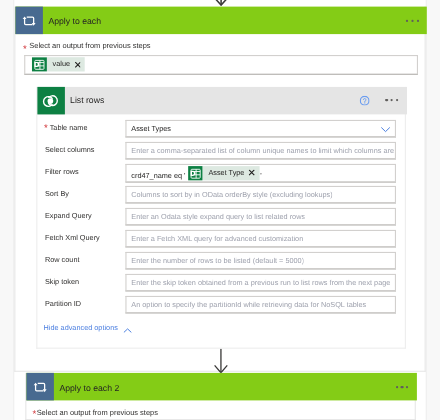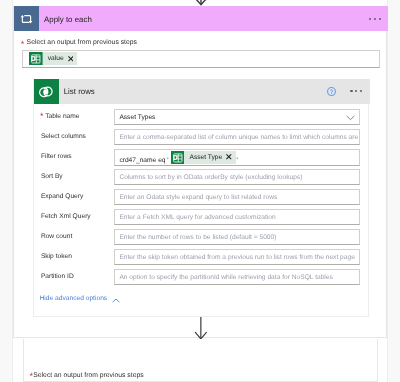--- a/index.html
+++ b/index.html
@@ -7,21 +7,21 @@
        font-family:"Liberation Sans",sans-serif;-webkit-font-smoothing:antialiased;text-rendering:geometricPrecision;}
   .canvas{position:absolute;left:0;top:0;width:400px;height:382px;background:#ffffff;}
   
   .gutter-l{position:absolute;left:0;top:0;width:12px;height:382px;background:#f8f8f8;}
   .gutter-r{position:absolute;left:388px;top:0;width:12px;height:382px;background:#f8f8f8;}
   .rule-l{position:absolute;left:12px;top:0;width:1px;height:382px;background:#ededed;}
   .rule-r{position:absolute;left:387px;top:0;width:1px;height:382px;background:#ededed;}
 
   
   .card{position:absolute;background:#fff;box-sizing:border-box;}
-  .card-head{position:absolute;left:0;top:0;display:flex;align-items:center;height:25px;background:#f0abfc;}
+  .card-head{position:absolute;left:0;top:0;display:flex;align-items:center;height:25px;background:#84cc16;}
   .icon-box{width:25px;height:25px;flex:0 0 25px;display:flex;align-items:center;justify-content:center;background:#486a90;}
   .card-title{font-size:7.9px;color:#252423;padding-left:5px;white-space:nowrap;position:relative;top:0.6px;}
   .dots{position:absolute;display:flex;align-items:center;gap:2.55px;}
   .dot{width:2.1px;height:2.1px;border-radius:50%;background:#605e5c;}
 
   .fieldlabel{position:absolute;font-size:6.65px;color:#323130;white-space:nowrap;}
   .req{position:absolute;color:#d13438;font-size:9px;line-height:1;}
 
   .inp{position:absolute;box-sizing:border-box;border:1px solid #d2d0ce;border-bottom-color:#b0adaa;background:#fff;}
   .ph{position:absolute;font-size:6.65px;color:#9ea1ad;white-space:nowrap;overflow:hidden;text-overflow:clip;}
@@ -184,16 +184,34 @@
       </span>
     </div>
   </div>
 
   <svg style="position:absolute;left:193px;top:317px;width:16px;height:23px;" viewBox="0 0 16 23">
     <path d="M7.85 0 V21.3" stroke="#3b3a39" stroke-width="1.2" fill="none"></path>
     <path d="M2.1 15.2 L7.85 21.8 L13.6 15.2" stroke="#3b3a39" stroke-width="1.2" fill="none" stroke-linecap="butt"></path>
   </svg>
 
   <div class="card card3" style="left:23px;top:339px;width:354.5px;height:43px;border:1px solid #e6e6e6;border-top:none;">
+    <div class="card-head" style="width:354.5px;">
+      <div class="icon-box">
+        <svg width="25" height="25" viewBox="0 0 25 25" style="display:block">
+          <g stroke="#ffffff" stroke-width="1.15" fill="none" stroke-linecap="butt">
+            <path d="M10.3 9.6 H15.6 a1.0 1.0 0 0 1 1.0 1.0 V15.4"></path>
+            <path d="M15.6 16.4 H9.35 a1.0 1.0 0 0 1 -1.0 -1.0 V10.6"></path>
+          </g>
+          <path d="M6.6 11.2 L8.35 8.9 L10.1 11.2 Z" fill="#ffffff"></path>
+          <path d="M14.85 14.9 L16.6 17.5 L18.35 14.9 Z" fill="#ffffff"></path>
+        </svg>
+      </div>
+      <div class="card-title">Apply to each 2</div>
+      <div class="dots" style="right:7.3px;top:11.6px;gap:2.55px;">
+        <span class="dot"></span>
+          <span class="dot"></span>
+          <span class="dot"></span>
+      </div>
+    </div>
     <span class="req" style="left:5.5px;top:33.2px;">*</span>
     <span class="fieldlabel" style="left:9.3px;top:33.2px;font-size:6.8px;">Select an output from previous steps</span>
   </div>
 </div>
 
 </body></html>

